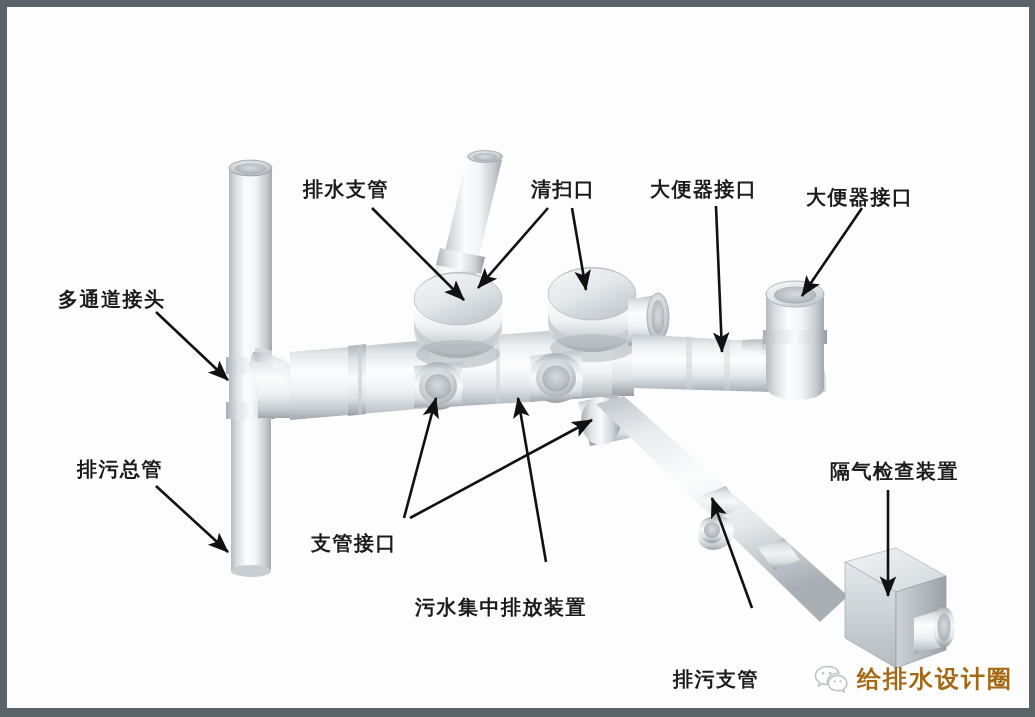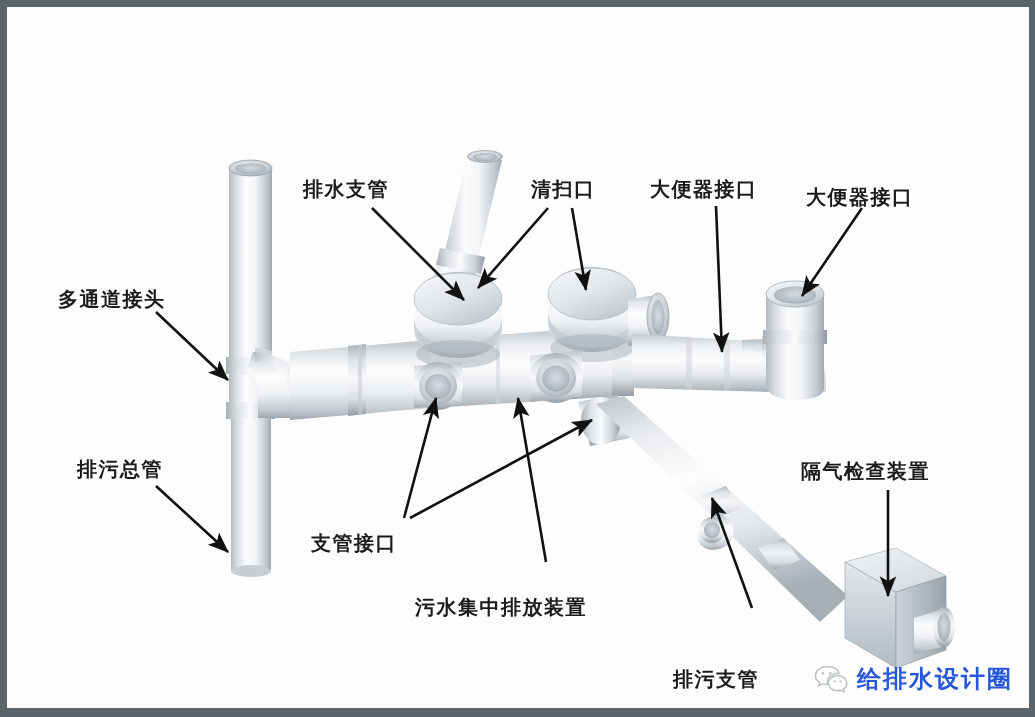--- a/index.html
+++ b/index.html
@@ -50,21 +50,21 @@
     letter-spacing:1.5px;
     font-family:"DejaVu Sans","Liberation Sans",sans-serif;
   }
   .watermark{
     position:absolute;
     right:22px;
     bottom:22px;
     display:flex;
     align-items:center;
     gap:9px;
-    color:#1d4ed8;
+    color:#a16207;
     font-size:24px;
     font-weight:700;
     letter-spacing:2px;
     opacity:.95;
   }
   .watermark .wm-icon{display:block;line-height:0;}
 </style>
 </head>
 <body>
 
@@ -336,21 +336,21 @@
 
 
   <div class="lbl" id="lbl0" style="left: 303px; top: 176px;">排水支管</div>
   <div class="lbl" id="lbl1" style="left: 531px; top: 176px;">清扫口</div>
   <div class="lbl" id="lbl2" style="left: 650px; top: 176px;">大便器接口</div>
   <div class="lbl" id="lbl3" style="left: 806px; top: 176px; margin-top: 8px;">大便器接口</div>
   <div class="lbl" id="lbl4" style="left: 58px; top: 286px;">多通道接头</div>
   <div class="lbl" id="lbl5" style="left: 77px; top: 456px;">排污总管</div>
   <div class="lbl" id="lbl6" style="left: 311px; top: 530px;">支管接口</div>
   <div class="lbl" id="lbl7" style="left: 415px; top: 594px;">污水集中排放装置</div>
-  <div class="lbl" id="lbl8" style="left: 801px; top: 458px;">隔气检查装置</div>
+  <div class="lbl" id="lbl8" style="left: 830px; top: 458px;">隔气检查装置</div>
   <div class="lbl" id="lbl9" style="left: 673px; top: 622px; margin-top: 44px;">排污支管</div>
 
   <div class="watermark">
     <span class="wm-icon">
       <svg width="34" height="28" viewBox="0 0 34 28" xmlns="http://www.w3.org/2000/svg">
         <path d="M12.6 1.6C6.4 1.6 1.4 5.6 1.4 10.5c0 2.8 1.7 5.3 4.3 6.9l-1.1 3.3 3.8-1.9c1.3.4 2.7.6 4.2.6.4 0 .8 0 1.1-.1-.3-.8-.4-1.6-.4-2.4 0-4.8 4.7-8.7 10.5-8.7.4 0 .8 0 1.2.1-.9-3.8-5.4-6.7-12.4-6.7z" fill="none" stroke="#b9bfc2" stroke-width="1.5"></path>
         <circle cx="9" cy="8.2" r="1.3" fill="#b9bfc2"></circle>
         <circle cx="16.2" cy="8.2" r="1.3" fill="#b9bfc2"></circle>
         <path d="M23.6 10.6c-5.1 0-9.3 3.4-9.3 7.6 0 4.2 4.2 7.6 9.3 7.6 1.2 0 2.4-.2 3.4-.5l3.2 1.6-.9-2.8c2.2-1.4 3.6-3.5 3.6-5.9 0-4.2-4.2-7.6-9.3-7.6z" fill="none" stroke="#b9bfc2" stroke-width="1.5"></path>
         <circle cx="20.6" cy="16.4" r="1.1" fill="#b9bfc2"></circle>

